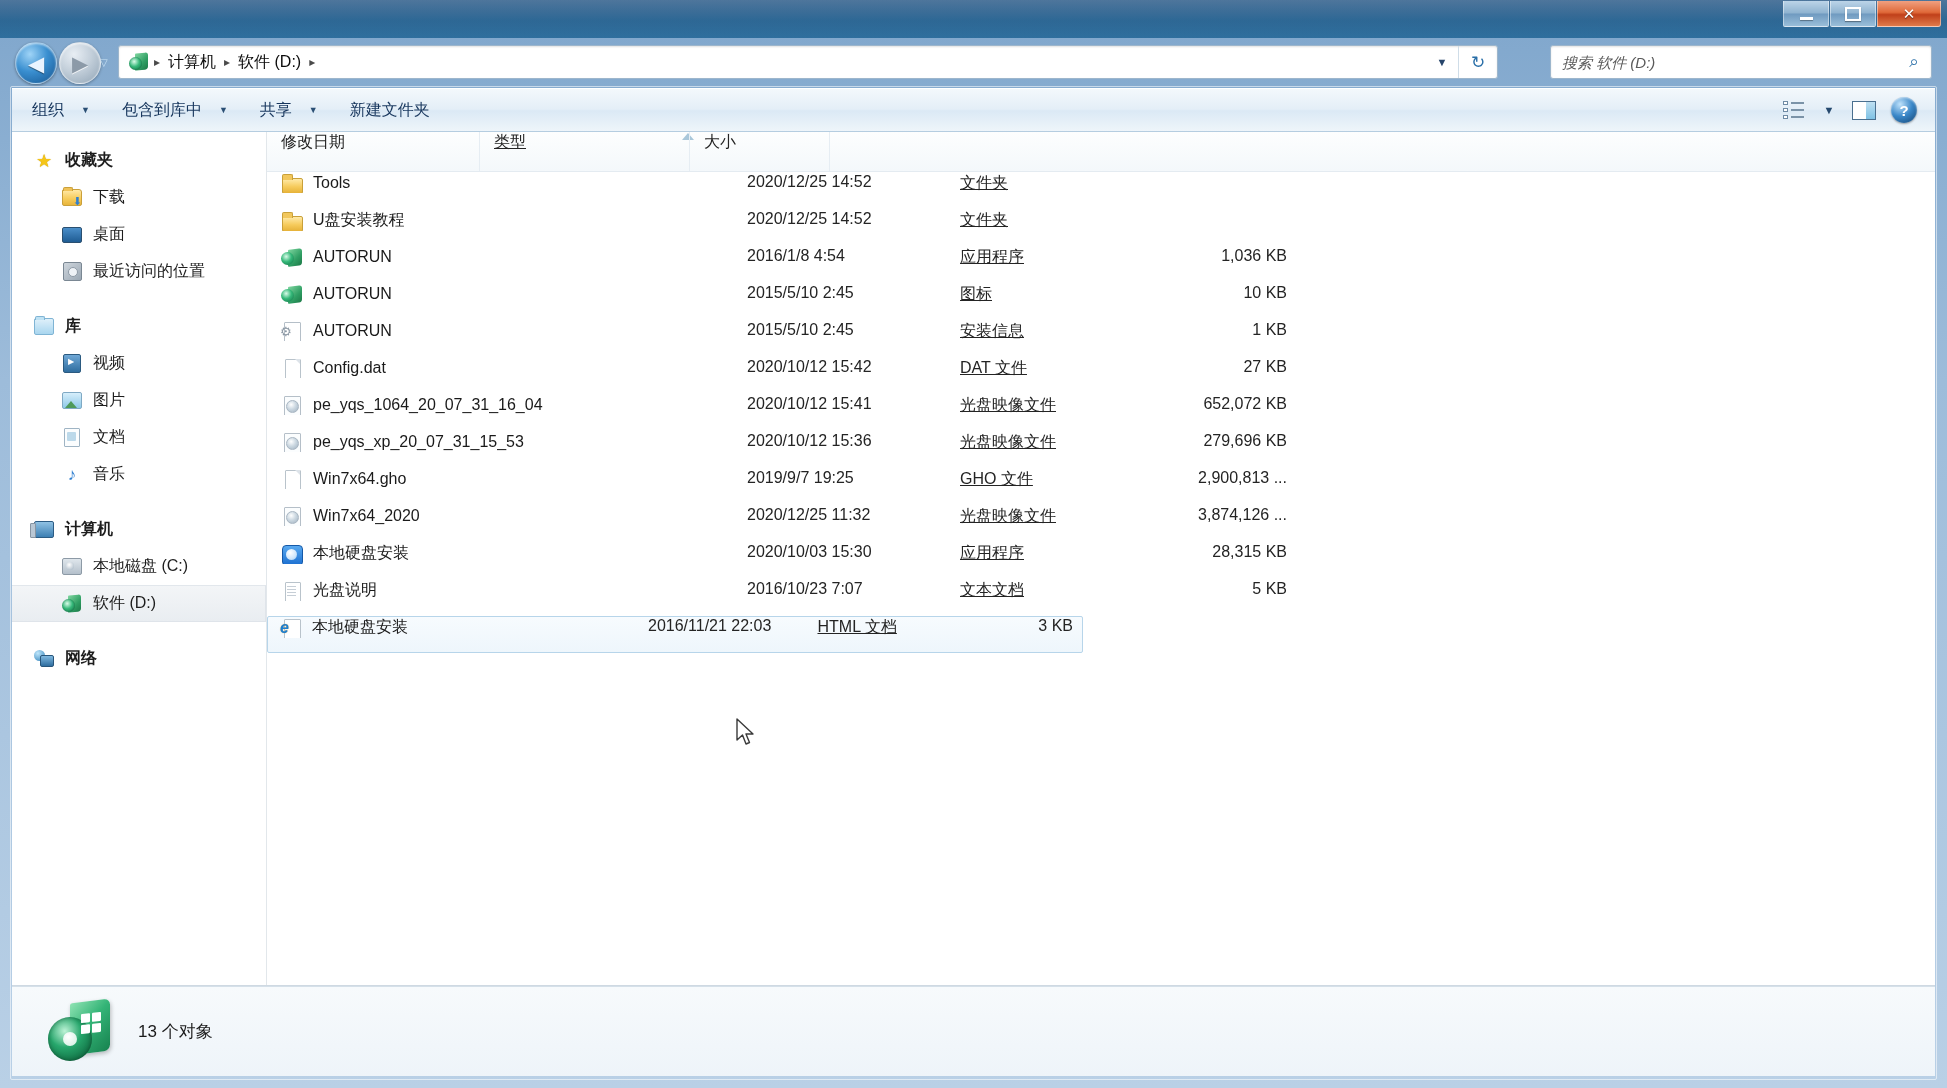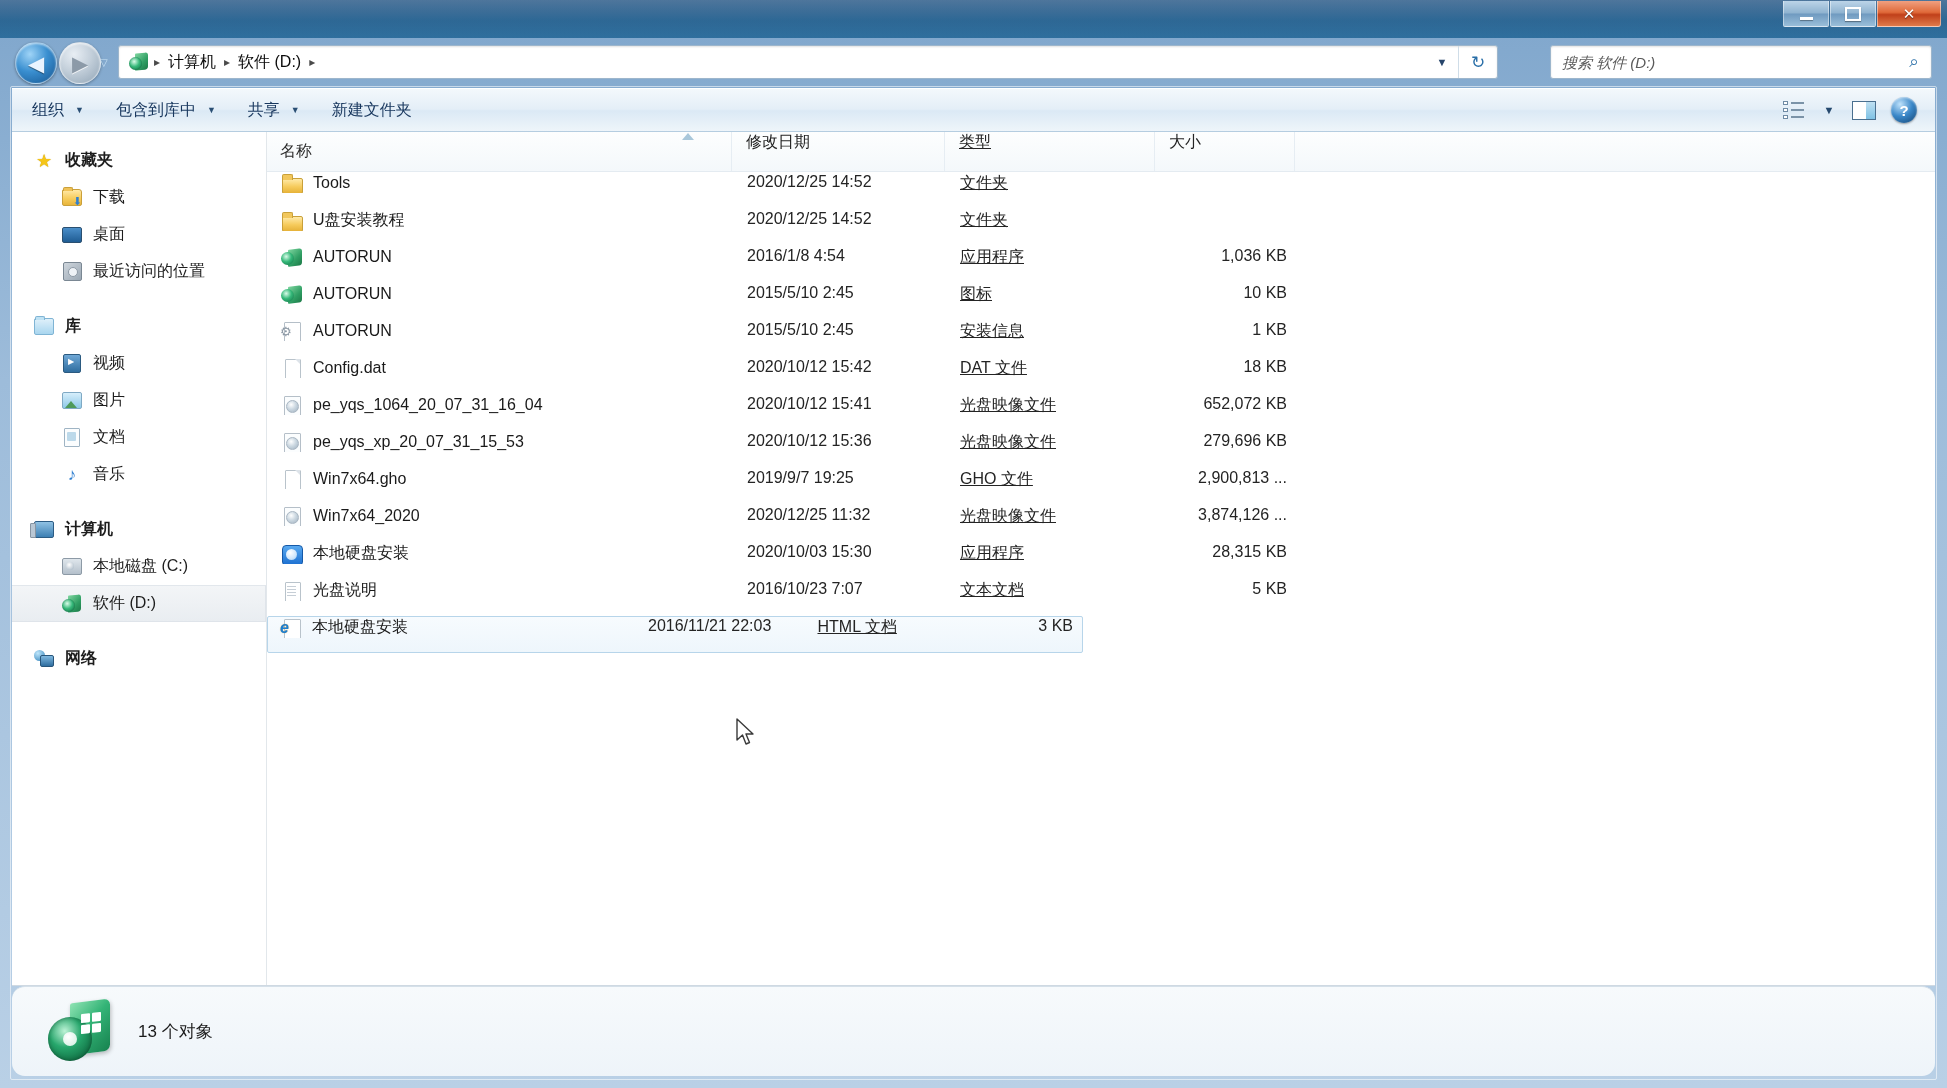--- a/index.html
+++ b/index.html
@@ -205,21 +205,21 @@
     box-sizing: border-box;
     display: flex; align-items: center;
   }
   .cmd {
     font-size: 16px;
     color: #17365d;
     padding: 6px 12px;
     margin-left: 8px;
     border-radius: 3px;
     white-space: nowrap;
-    display: flex; align-items: center; gap: 11px;
+    display: flex; align-items: center; gap: 17px;
   }
   .cmd .caret { font-size: 9px; color: #2a4f74; }
   #cmd-right {
     margin-left: auto;
     display: flex; align-items: center; gap: 6px;
     padding-right: 14px;
   }
   .icobtn {
     width: 34px; height: 30px;
     display: flex; align-items: center; justify-content: center;
@@ -595,21 +595,20 @@
   #statusbar {
     position: absolute;
     left: 12px; top: 986px;
     width: 1923px; height: 90px;
     background: linear-gradient(180deg, #f7fafc 0%, #eef4f9 100%);
     border-top: 1px solid #d5e0e9;
     box-sizing: border-box;
     display: flex; align-items: center;
     padding-left: 36px;
     gap: 28px;
-    border-radius: 13px;
   }
   #status-bigicon {
     width: 62px; height: 62px; position: relative;
   }
   #status-bigicon .disc {
     position: absolute; left: 0; top: 16px;
     width: 44px; height: 44px; border-radius: 50%;
     background: radial-gradient(circle at 38% 32%, #bdf3d6 0%, #27a76c 40%, #05532f 100%);
     box-shadow: inset 0 0 5px rgba(0,0,0,0.35);
   }
@@ -834,23 +833,20 @@
             </span>
           <span>网络</span>
         </div>
       </div>
     </div>
 
     <div id="listpane">
 
       <div id="colheader">
         <div id="sortmark"></div>
-        <div class="colh c-name">
-          <span>名称</span>
-        </div>
         <div class="colh c-date">
           <span>修改日期</span>
         </div>
         <div class="colh c-type">
           <span>类型</span>
         </div>
         <div class="colh c-size">
           <span>大小</span>
         </div>
         <div class="colh c-pad"></div>
@@ -902,21 +898,21 @@
             <div class="cell c-type">安装信息</div>
             <div class="cell c-size">1 KB</div>
           </div>
           <div class="row">
             <div class="cell c-name">
               <span class="fico doc"></span>
               <span>Config.dat</span>
             </div>
             <div class="cell c-date">2020/10/12 15:42</div>
             <div class="cell c-type">DAT 文件</div>
-            <div class="cell c-size">18 KB</div>
+            <div class="cell c-size">27 KB</div>
           </div>
           <div class="row">
             <div class="cell c-name">
               <span class="fico iso"></span>
               <span>pe_yqs_1064_20_07_31_16_04</span>
             </div>
             <div class="cell c-date">2020/10/12 15:41</div>
             <div class="cell c-type">光盘映像文件</div>
             <div class="cell c-size">652,072 KB</div>
           </div>

